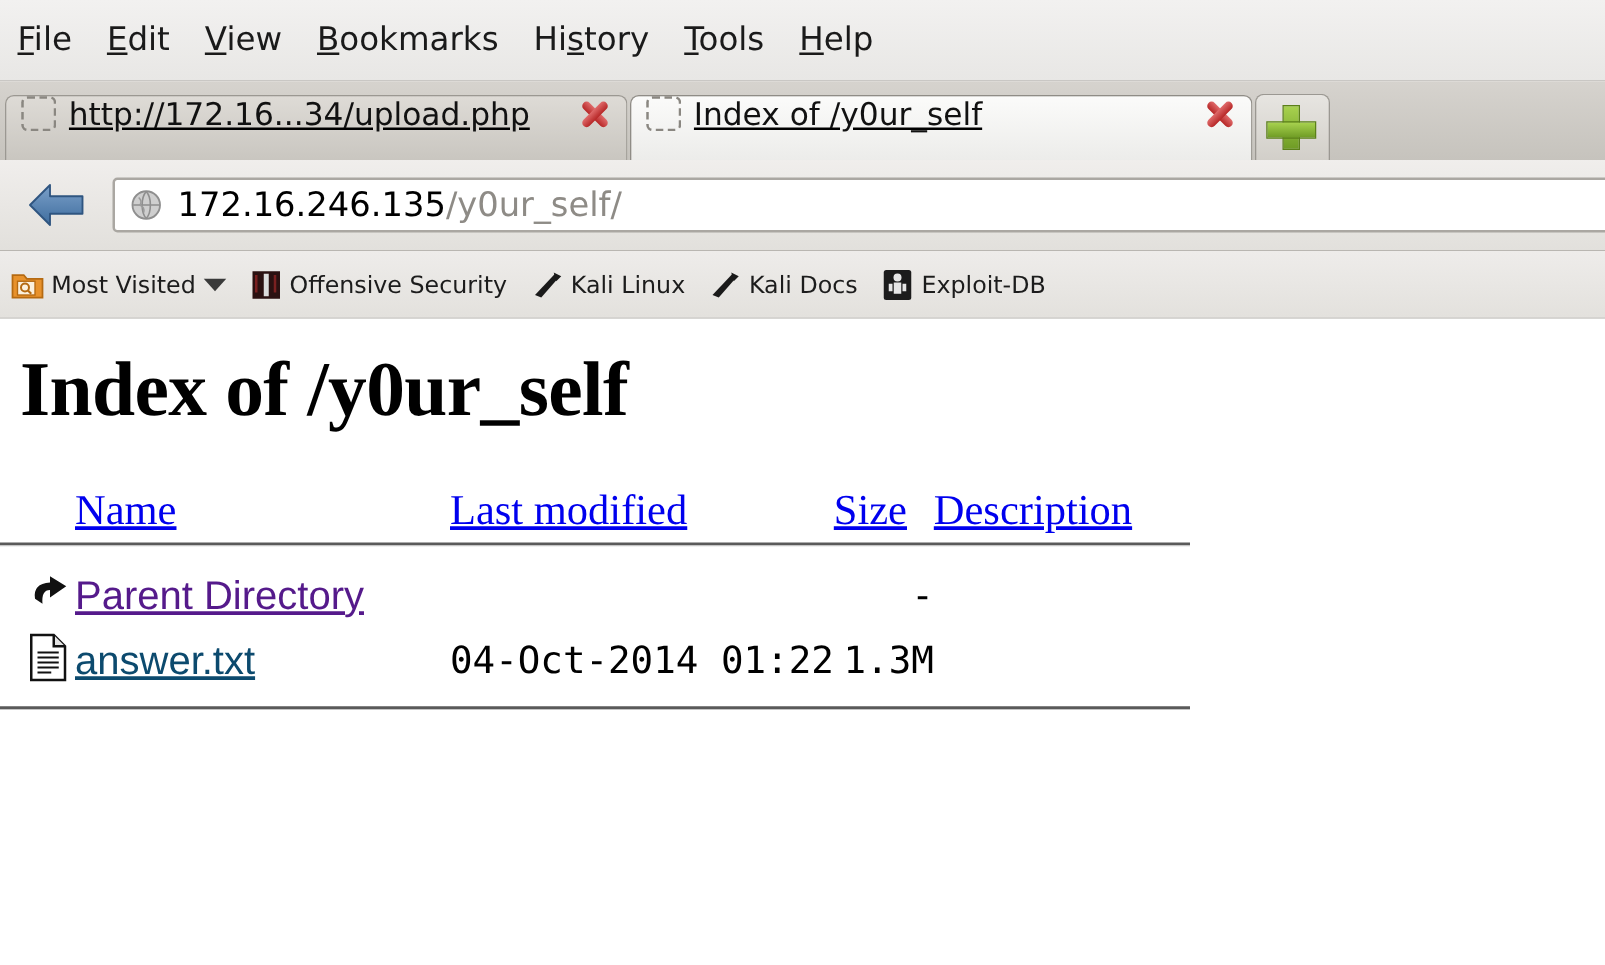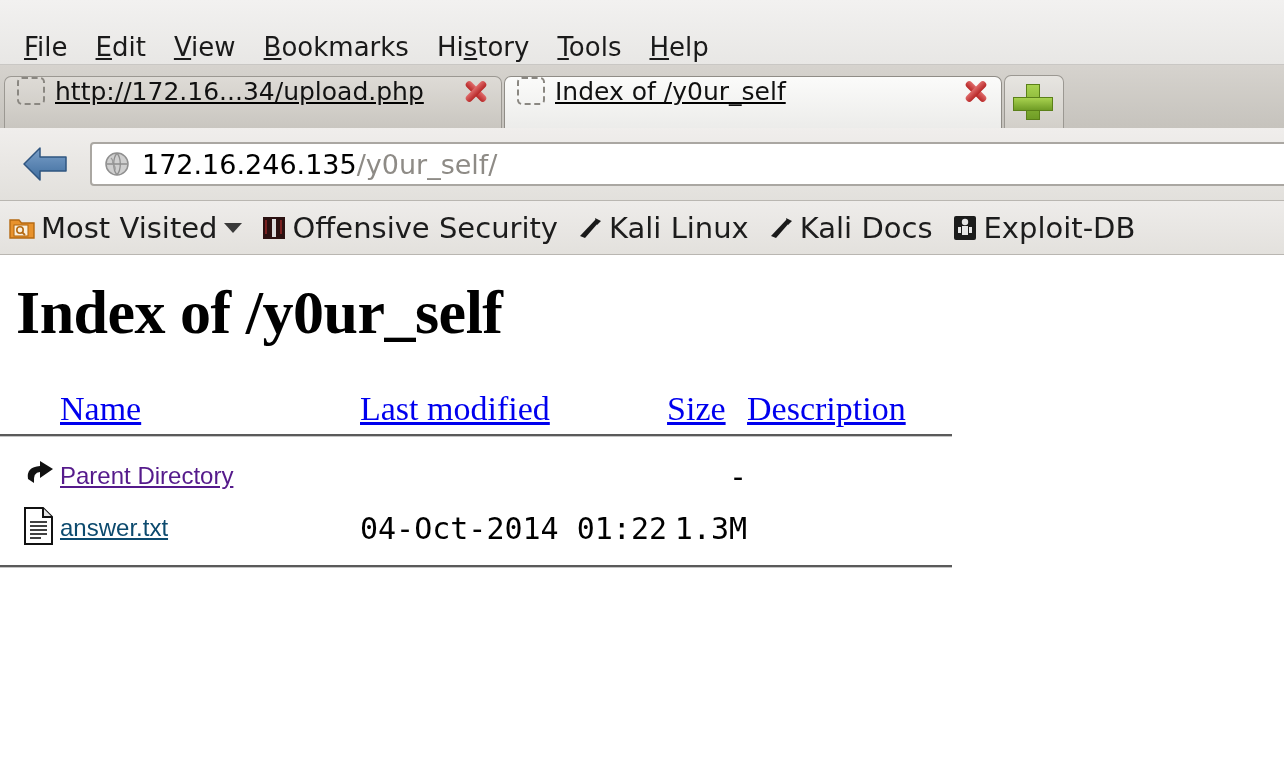--- a/index.html
+++ b/index.html
@@ -19,22 +19,21 @@
     position: relative;
     background: #ffffff;
   }
 
   
   .menubar {
     height: 65px;
     background: linear-gradient(to bottom, #f2f1f0 0%, #e8e7e5 100%);
     border-bottom: 1px solid #c9c7c4;
     display: flex;
-    align-items: flex-end;
-    padding-left: 10px;
+    align-items: center;
     box-sizing: border-box;
   }
   .menu-item {
     font-size: 26px;
     color: #1a1a1a;
     padding: 2px 14px;
     font-family: "DejaVu Sans", sans-serif;
     white-space: nowrap;
     cursor: default;
   }
@@ -175,21 +174,21 @@
     overflow: hidden;
     white-space: nowrap;
   }
   .bm {
     display: flex;
     align-items: center;
     margin-right: 18px;
     flex: none;
   }
   .bm-label {
-    font-size: 29px;
+    font-size: 19px;
     color: #1c1c1c;
     font-family: "DejaVu Sans", sans-serif;
     white-space: nowrap;
   }
   .bm-icon { width: 28px; height: 28px; margin-right: 5px; flex: none; }
   .chev {
     margin-left: 6px;
     width: 0; height: 0;
     border-left: 9px solid transparent;
     border-right: 9px solid transparent;
@@ -236,21 +235,21 @@
   .col-size  { width: 80px; }
 
   .hr-line {
     height: 3px;
     width: 952px;
     margin-left: 20px;
     background: linear-gradient(to bottom, #5a5a5a 0 2px, #c5c5c5 2px 3px);
     border: none;
   }
   .row-name a {
-    font-size: 24px;
+    font-size: 32px;
     text-decoration: underline;
     font-family: "Liberation Sans", sans-serif;
     white-space: nowrap;
   }
   .row-name a.visited { color: #551a8b; }
   .row-name a.unvisited { color: #0c4a6e; }
   .row-date, .row-size {
     font-size: 30px;
     color: #000;
     font-family: "DejaVu Sans Mono", monospace;

